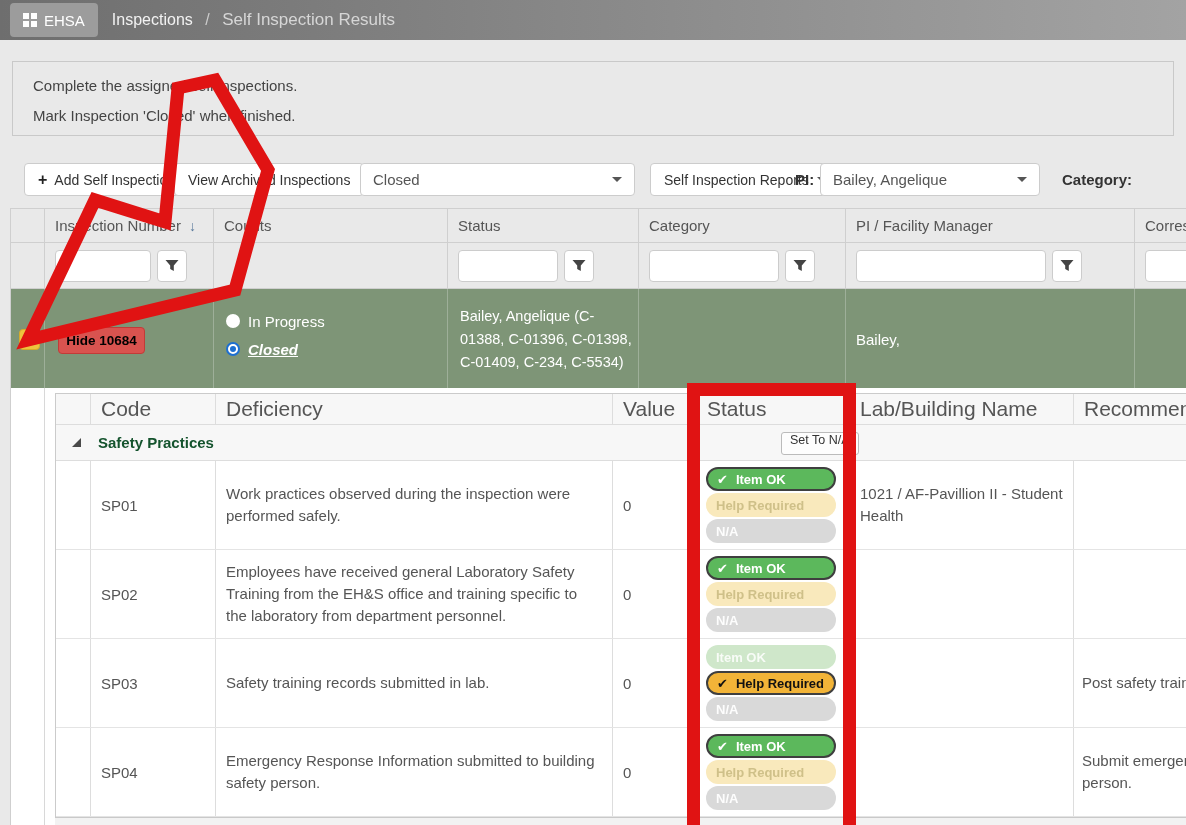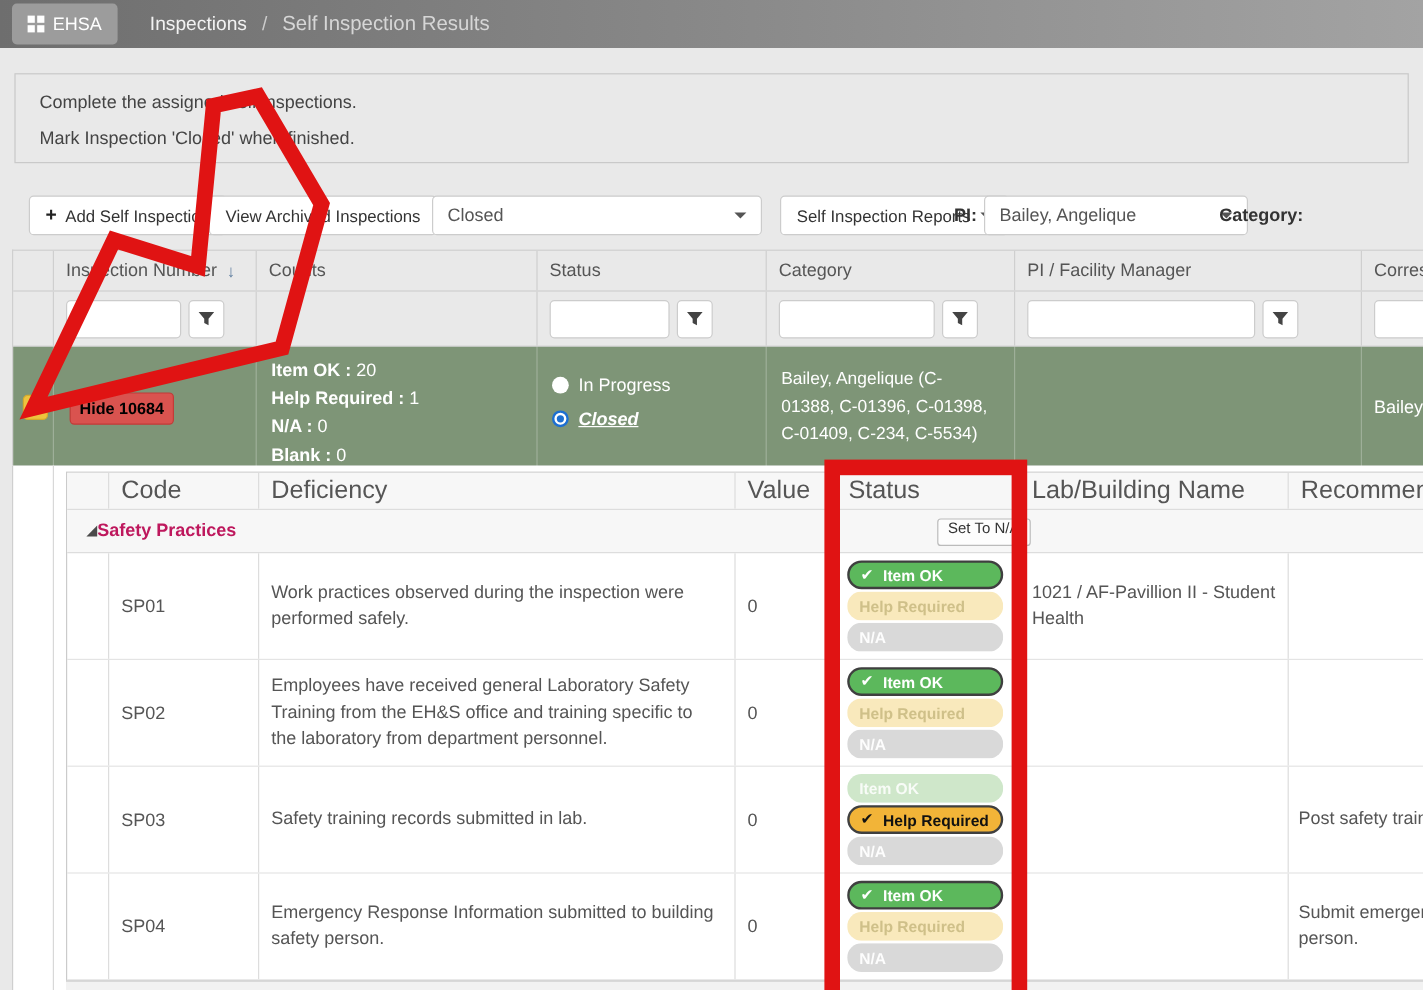--- a/index.html
+++ b/index.html
@@ -11,21 +11,21 @@
   html,body{width:1186px;height:825px;overflow:hidden;}
   body{font-family:"Liberation Sans","DejaVu Sans",sans-serif;background:var(--pagebg);position:relative;color:var(--txt);}
 
   
   .topbar{position:absolute;left:0;top:0;width:1186px;height:40px;
     background:linear-gradient(to right,#6e6e6e,#a3a3a3);display:flex;align-items:center;}
   .ehsa-btn{margin-left:10px;height:34px;background:#9c9c9c;border-radius:4px;display:flex;align-items:center;
     padding:0 13px;color:#fff;font-size:15px;cursor:pointer;}
   .grid-ico{display:inline-grid;grid-template-columns:6px 6px;grid-template-rows:6px 6px;gap:2px;margin-right:7px;}
   .grid-ico i{background:#fff;display:block;}
-  .crumb{margin-left:27px;font-size:16px;color:#f2f2f2;}
+  .crumb{margin-left:14px;font-size:16px;color:#f2f2f2;}
   .crumb .sep{color:#cccccc;margin:0 8px;}
   .crumb .page{color:#d6d6d6;font-size:17px;}
 
   
   .info{position:absolute;left:12px;top:61px;width:1162px;height:75px;border:1px solid #c9c9c9;
     padding:15px 20px;font-size:15px;color:#444;}
   .info div+div{margin-top:13px;}
 
   
   .tbtn{position:absolute;top:163px;height:33px;background:#fff;border:1px solid #ccc;border-radius:4px;
@@ -75,21 +75,21 @@
 
   
   .detail{position:absolute;left:55px;top:393px;width:1318px;border:1px solid #cbcbcb;background:#fff;font-size:15px;}
   .drow{display:grid;grid-template-columns:35px 125px 397px 78px 162px 221px 300px;}
   .dc{border-right:1px solid var(--cellline);display:flex;align-items:center;padding-left:10px;}
   .dhead{height:30px;background:#f7f7f7;color:#555;}
   .dhead .dc{font-size:21px;}
   .dgroup{height:37px;background:#f7f7f7;border-top:1px solid var(--cellline);border-bottom:1px solid var(--cellline);
     display:flex;align-items:center;position:relative;}
   .tri-dr{width:0;height:0;border-bottom:9px solid #4a4a4a;border-left:9px solid transparent;margin-left:16px;cursor:pointer;}
-  .gtitle{font-weight:bold;color:#be185d;}
+  .gtitle{margin-left:17px;font-weight:bold;color:#14532d;}
   .setna{position:absolute;left:725px;top:7px;height:23px;padding:0 8px;background:#fdfdfd;border:1px solid #bbb;
     border-radius:3px;font-size:12.5px;color:#333;cursor:pointer;}
   .ditem{height:89px;border-bottom:1px solid #e4e4e4;}
   .defcell{line-height:22px;padding-right:12px;}
   .statcell{flex-direction:column;justify-content:center;align-items:flex-start;gap:2px;padding-left:15px;}
   .labcell{line-height:22px;padding-left:7px;padding-right:8px;}
   .reccell{line-height:22px;padding-left:8px;white-space:pre-line;}
 
   .sbtn{width:130px;height:24px;border-radius:12px;font-size:13px;font-weight:bold;display:flex;align-items:center;
     padding-left:9px;border:1px solid transparent;cursor:pointer;}
@@ -144,21 +144,21 @@
 </div>
 <div class="tbtn" style="left:650px;">
   <span>Self Inspection Reports</span>
   <span class="caret"></span>
 </div>
 <div class="tlabel" style="left:795px;">PI:</div>
 <div class="tselect" style="left:820px;width:220px;">
   <span class="val">Bailey, Angelique</span>
   <span class="caret"></span>
 </div>
-<div class="tlabel" style="left:1016px;">Category:</div>
+<div class="tlabel" style="left:1062px;">Category:</div>
 
 <div class="outer">
 
   <div class="orow ohead">
     <div class="oc"></div>
     <div class="oc">
       <span>Inspection Number</span>
       <span class="sortarrow">↓</span>
     </div>
     <div class="oc">
@@ -219,26 +219,20 @@
   </div>
 
   <div class="orow omaster">
     <div class="oc">
       <span class="expbtn">
           <span class="tri-dl"></span>
         </span>
     </div>
     <div class="oc">
       <span class="hidebtn">Hide 10684</span>
-    </div>
-    <div class="oc counts">
-      <div><b>Item OK :</b> <span>20</span></div>
-      <div><b>Help Required :</b> <span>1</span></div>
-      <div><b>N/A :</b> <span>0</span></div>
-      <div><b>Blank :</b> <span>0</span></div>
     </div>
     <div class="oc radios">
       <div class="radioline">
         <span class="rdot off"></span>
         <span>In Progress</span>
       </div>
       <div class="radioline">
         <span class="rdot on"></span>
         <span class="rsel">Closed</span>
       </div>

